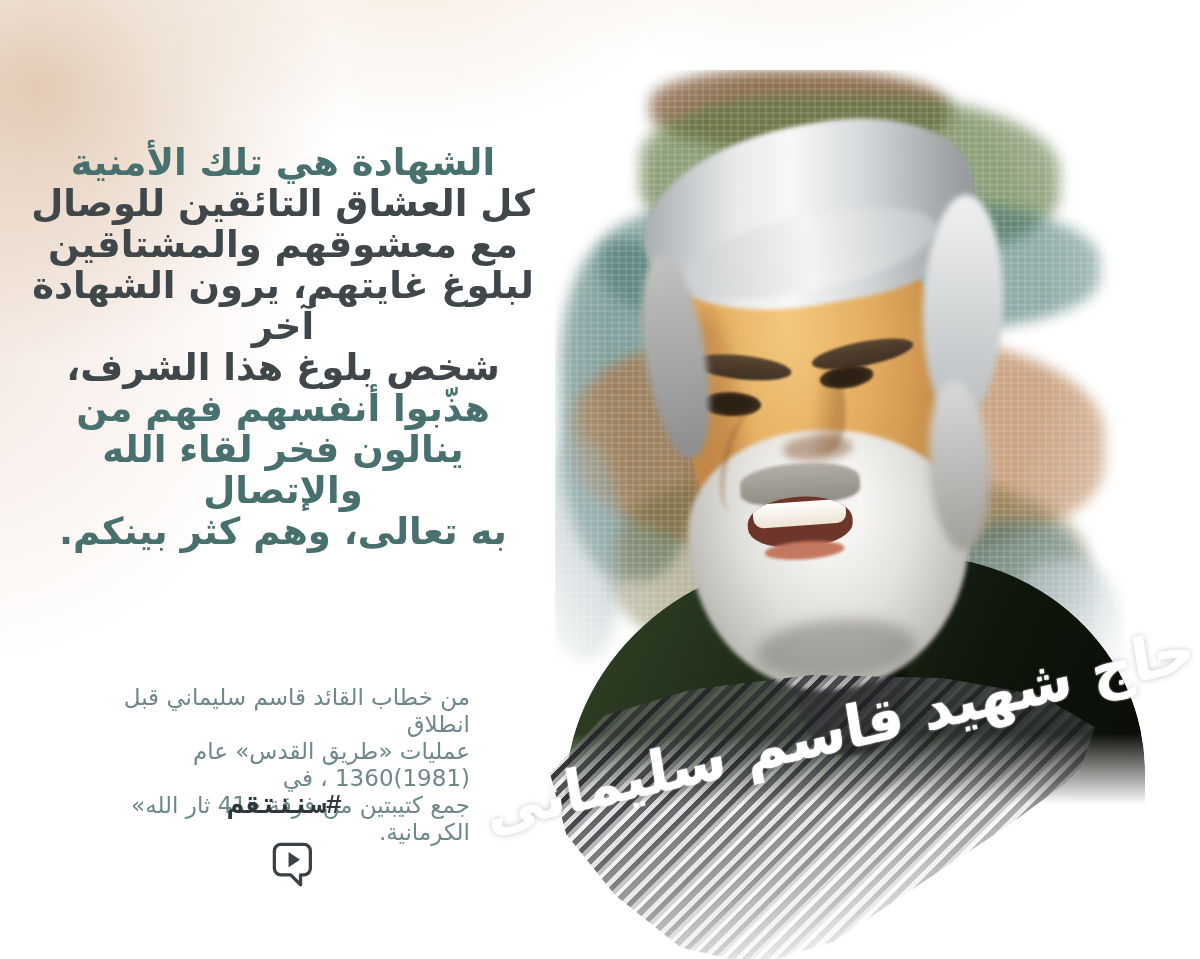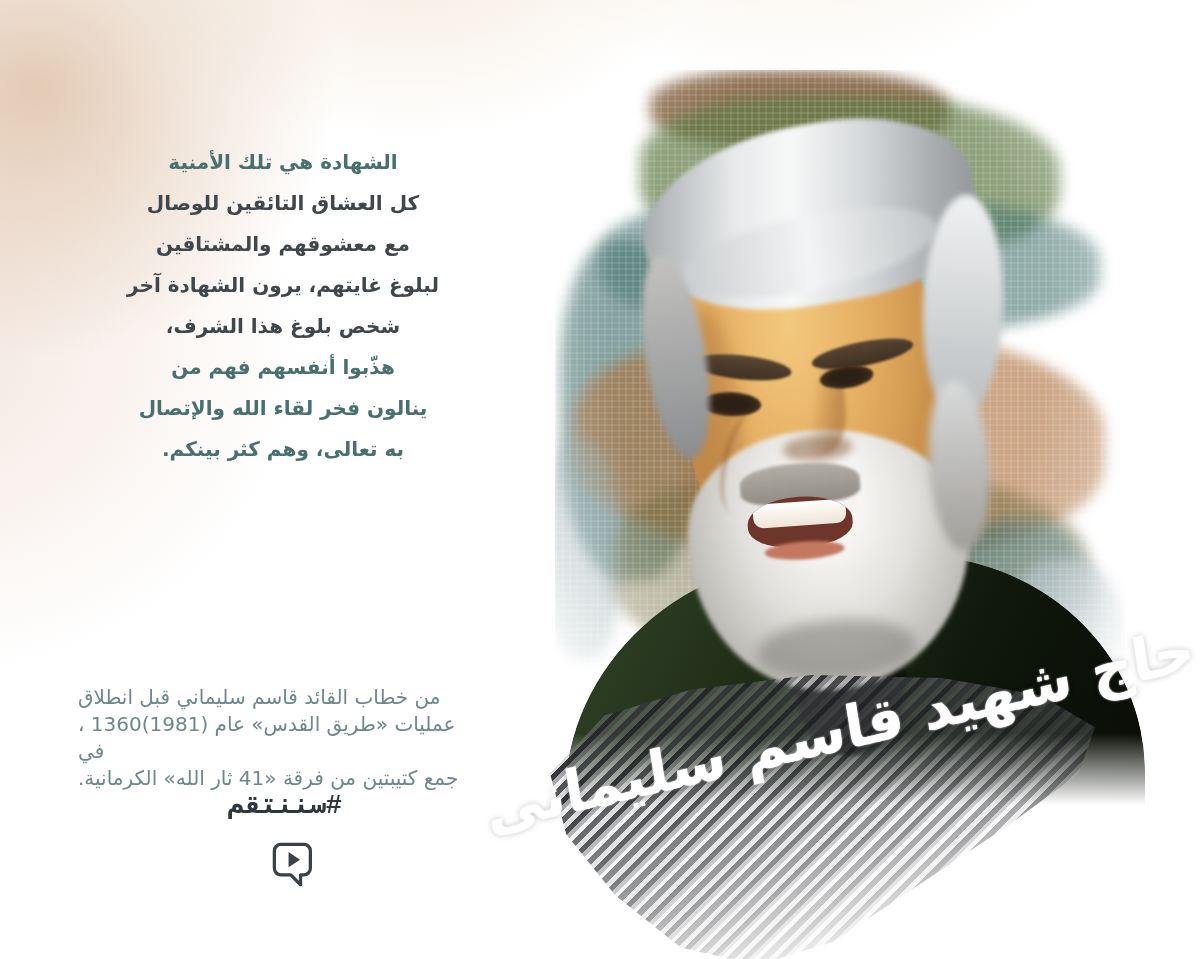--- a/index.html
+++ b/index.html
@@ -13,27 +13,27 @@
     position:absolute; inset:0; pointer-events:none;
     background:
       radial-gradient(430px 390px at 3% 9%,  rgba(208,168,132,.58), rgba(208,168,132,0) 70%),
       radial-gradient(520px 460px at -6% 36%, rgba(232,206,190,.50), rgba(232,206,190,0) 72%),
       radial-gradient(420px 300px at 34% -8%, rgba(225,198,162,.40), rgba(225,198,162,0) 72%),
       radial-gradient(420px 260px at 66% -12%, rgba(223,196,160,.28), rgba(223,196,160,0) 75%);
   }
   
   .quote{
     position:absolute; left:28px; top:142px; width:510px;
-    direction:rtl; text-align:center; line-height:41px; font-size:20px;
+    direction:rtl; text-align:center; line-height:41px; font-size:37px;
   }
   .q-em  { color:#48706F; font-weight:bold; }
   .q-body{ color:#3F474B;font-weight:bold; }
   .attribution{
     position:absolute; left:78px; top:684px; width:392px;
-    direction:rtl; text-align:left; font-size:20px; line-height:27px;
+    direction:rtl; text-align:right; font-size:23px; line-height:27px;
     color:#6E878B;
   }
   .hashtag{
     position:absolute; left:140px; top:788px; width:290px;
     direction:rtl; text-align:center; font-size:27px; font-weight:bold; color:#2E373B;
     letter-spacing:.5px;
     font-family:Liberation Mono, monospace;
   }
   .bubble{ position:absolute; left:270px; top:840px; width:48px; height:48px; }
   

